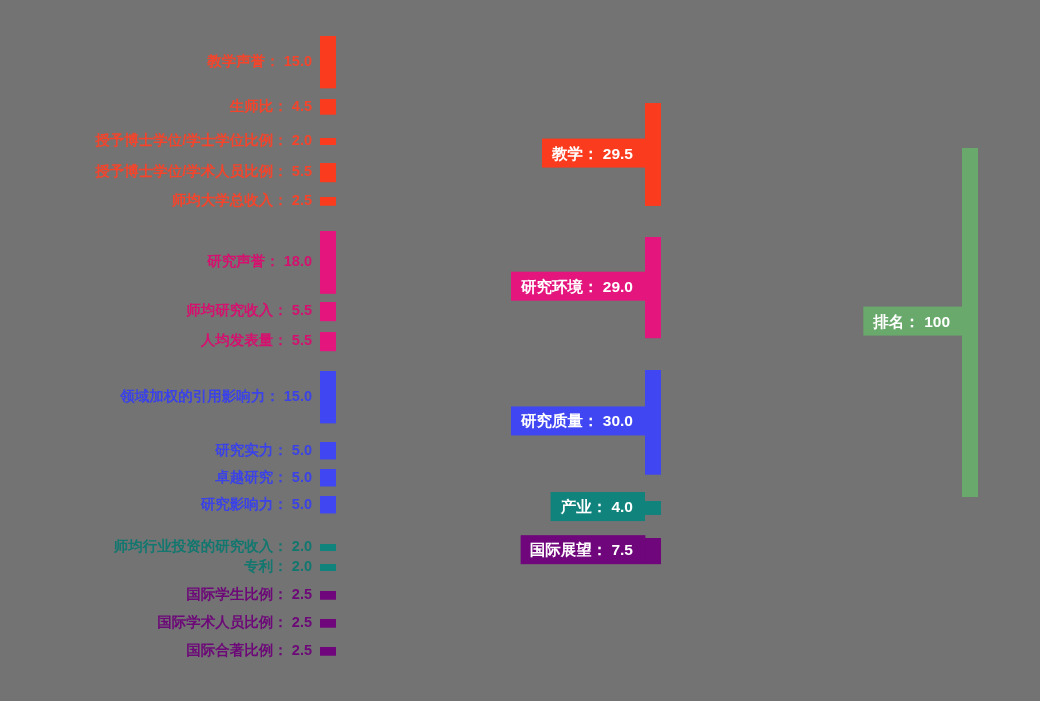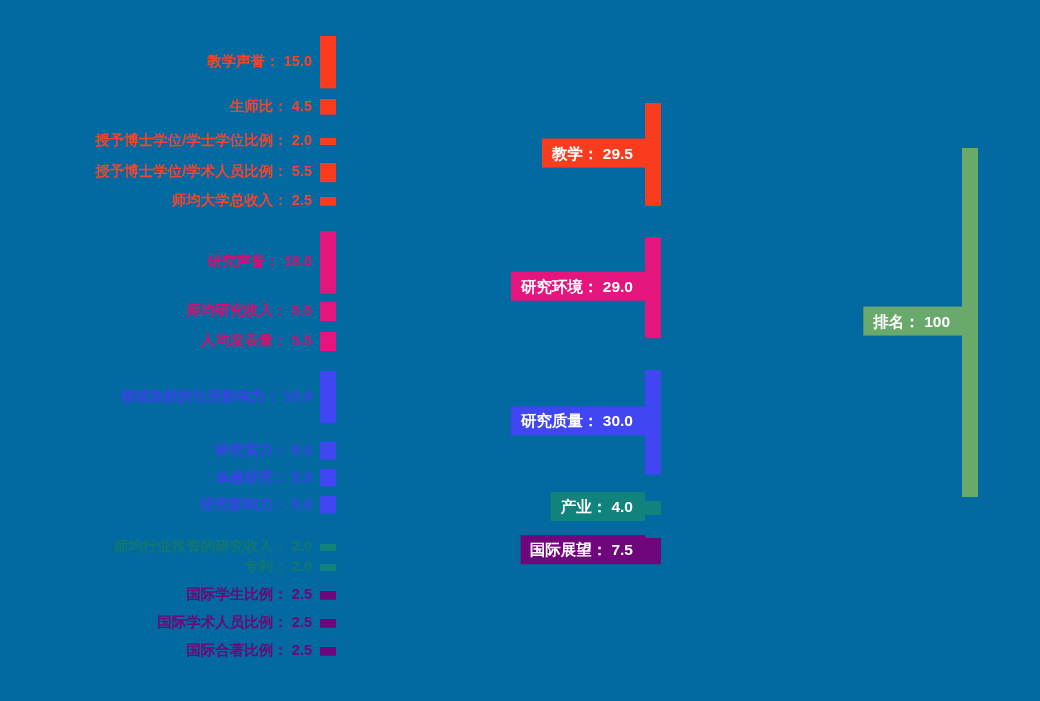--- a/index.html
+++ b/index.html
@@ -10,21 +10,21 @@
   body {
     width: 1040px;
     height: 701px;
     overflow: hidden;
     font-family: "Liberation Sans", "DejaVu Sans", sans-serif;
   }
   #sankey-root {
     position: relative;
     width: 1040px;
     height: 701px;
-    background: #0369a1;
+    background: #737373;
   }
   svg.sankey-svg {
     position: absolute;
     left: 0;
     top: 0;
     width: 1040px;
     height: 701px;
     display: block;
   }
   .link-path {

